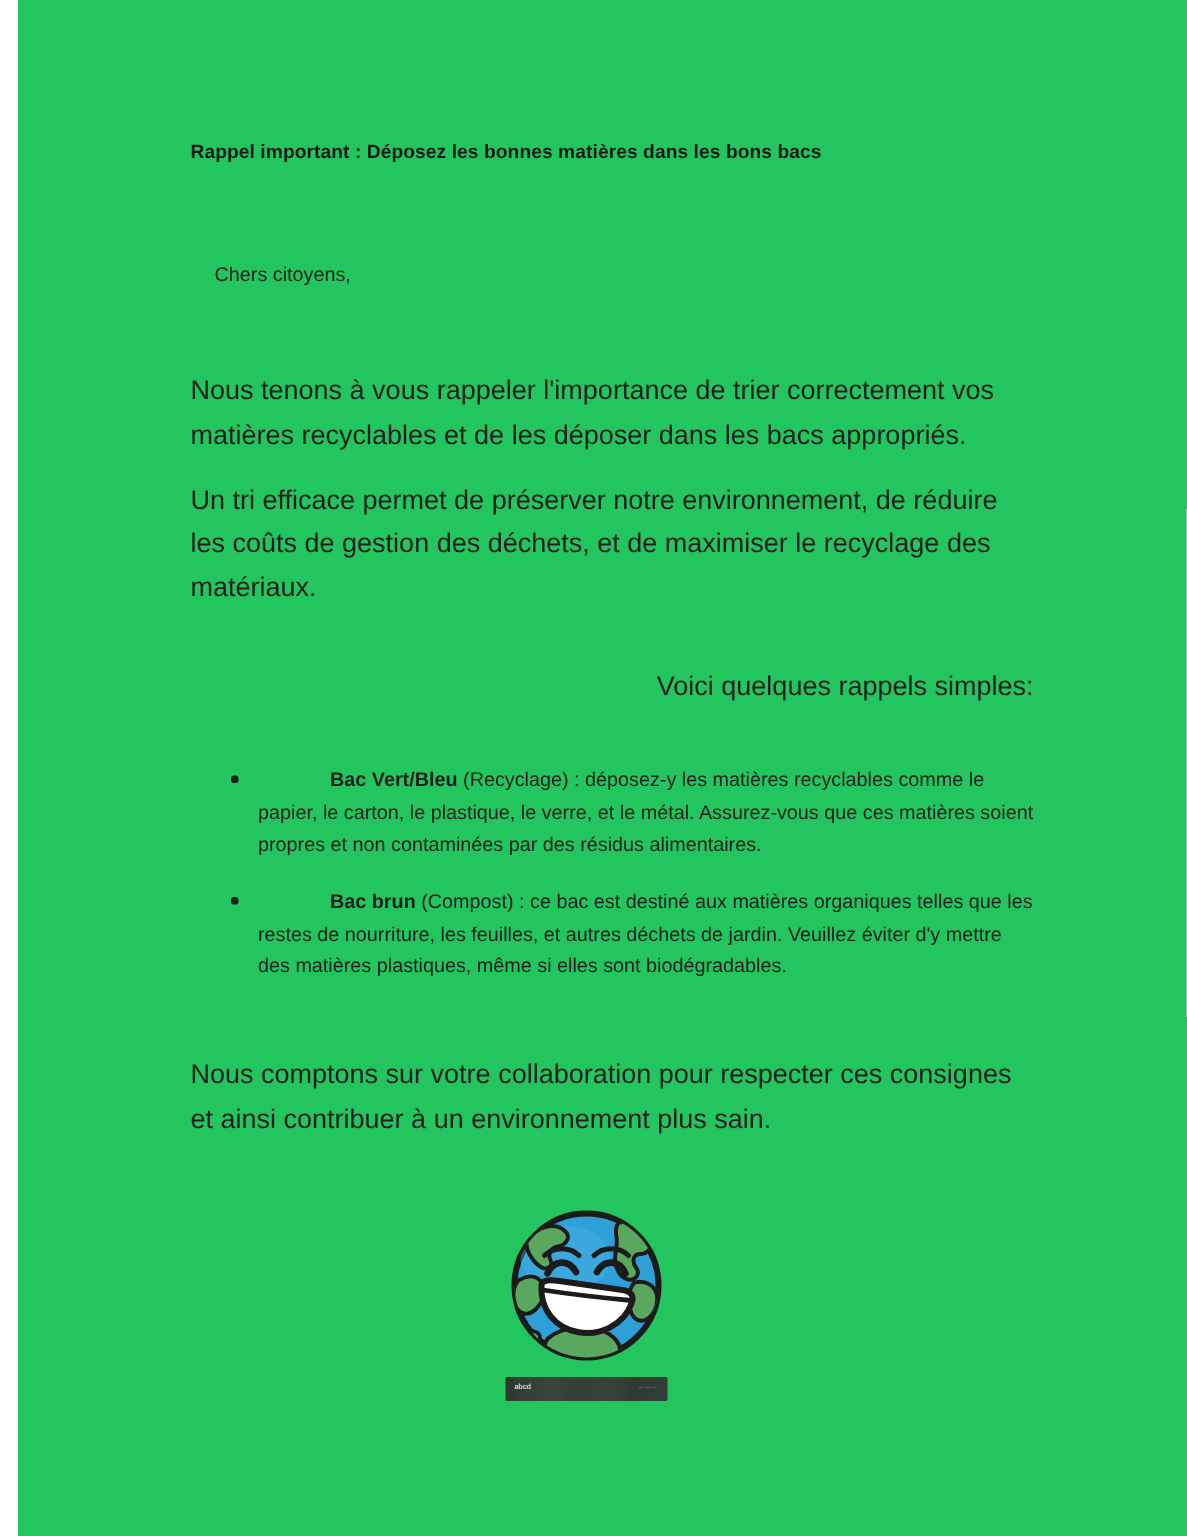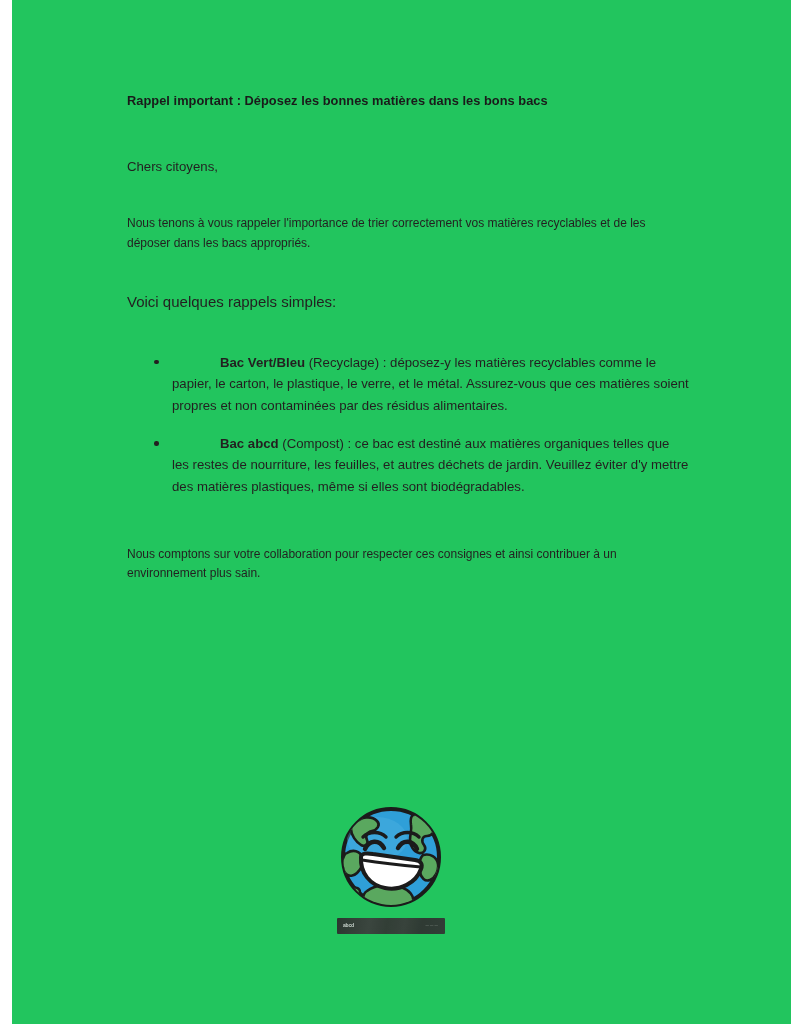--- a/index.html
+++ b/index.html
@@ -42,40 +42,41 @@
     color: #1a1a1a;
     margin: 0;
   }
 
   .spacer-lg { height: 48px; }
   .spacer-md { height: 38px; }
 
   .salutation {
     font-size: 13.2px;
     line-height: 1.45;
-    margin: 0;
+    margin: 16px;
     color: #231f20;
   }
 
   .para {
-    font-size: 12px;
+    font-size: 18px;
     line-height: 1.62;
     margin: 0;
     color: #231f20;
   }
 
   .para + .para {
     margin-top: 14px;
   }
 
   .lead-in {
-    font-size: 15px;
+    font-size: 18px;
     line-height: 1.5;
     margin: 0;
     color: #231f20;
+    text-align: right;
   }
 
   ul.bullets {
     list-style: none;
     margin: 0;
     padding: 0;
   }
 
   ul.bullets li {
     position: relative;
@@ -176,35 +177,36 @@
     <h1 class="doc-title">Rappel important : Déposez les bonnes matières dans les bons bacs</h1>
 
     <div class="spacer-lg"></div>
 
     <p class="salutation">Chers citoyens,</p>
 
     <div class="spacer-md"></div>
 
     <p class="para">Nous tenons à vous rappeler l'importance de trier correctement vos matières recyclables et de les déposer dans les bacs appropriés.</p>
 
+    <p class="para">Un tri efficace permet de préserver notre environnement, de réduire les coûts de gestion des déchets, et de maximiser le recyclage des matériaux.</p>
 
     <div class="spacer-md"></div>
 
     <p class="lead-in">Voici quelques rappels simples:</p>
 
     <div class="spacer-md"></div>
 
     <ul class="bullets">
       <li>
         <span class="bullet-marker"></span>
         <span class="bin-name">Bac Vert/Bleu</span><span> (Recyclage) : déposez-y les matières recyclables comme le papier, le carton, le plastique, le verre, et le métal. Assurez-vous que ces matières soient propres et non contaminées par des résidus alimentaires.</span>
       </li>
       <li>
         <span class="bullet-marker"></span>
-        <span class="bin-name">Bac abcd</span><span> (Compost) : ce bac est destiné aux matières organiques telles que les restes de nourriture, les feuilles, et autres déchets de jardin. Veuillez éviter d'y mettre des matières plastiques, même si elles sont biodégradables.</span>
+        <span class="bin-name">Bac brun</span><span> (Compost) : ce bac est destiné aux matières organiques telles que les restes de nourriture, les feuilles, et autres déchets de jardin. Veuillez éviter d'y mettre des matières plastiques, même si elles sont biodégradables.</span>
       </li>
     </ul>
 
     <div class="spacer-lg"></div>
 
     <p class="para">Nous comptons sur votre collaboration pour respecter ces consignes et ainsi contribuer à un environnement plus sain.</p>
 
     <div class="spacer-lg"></div>
 
 

